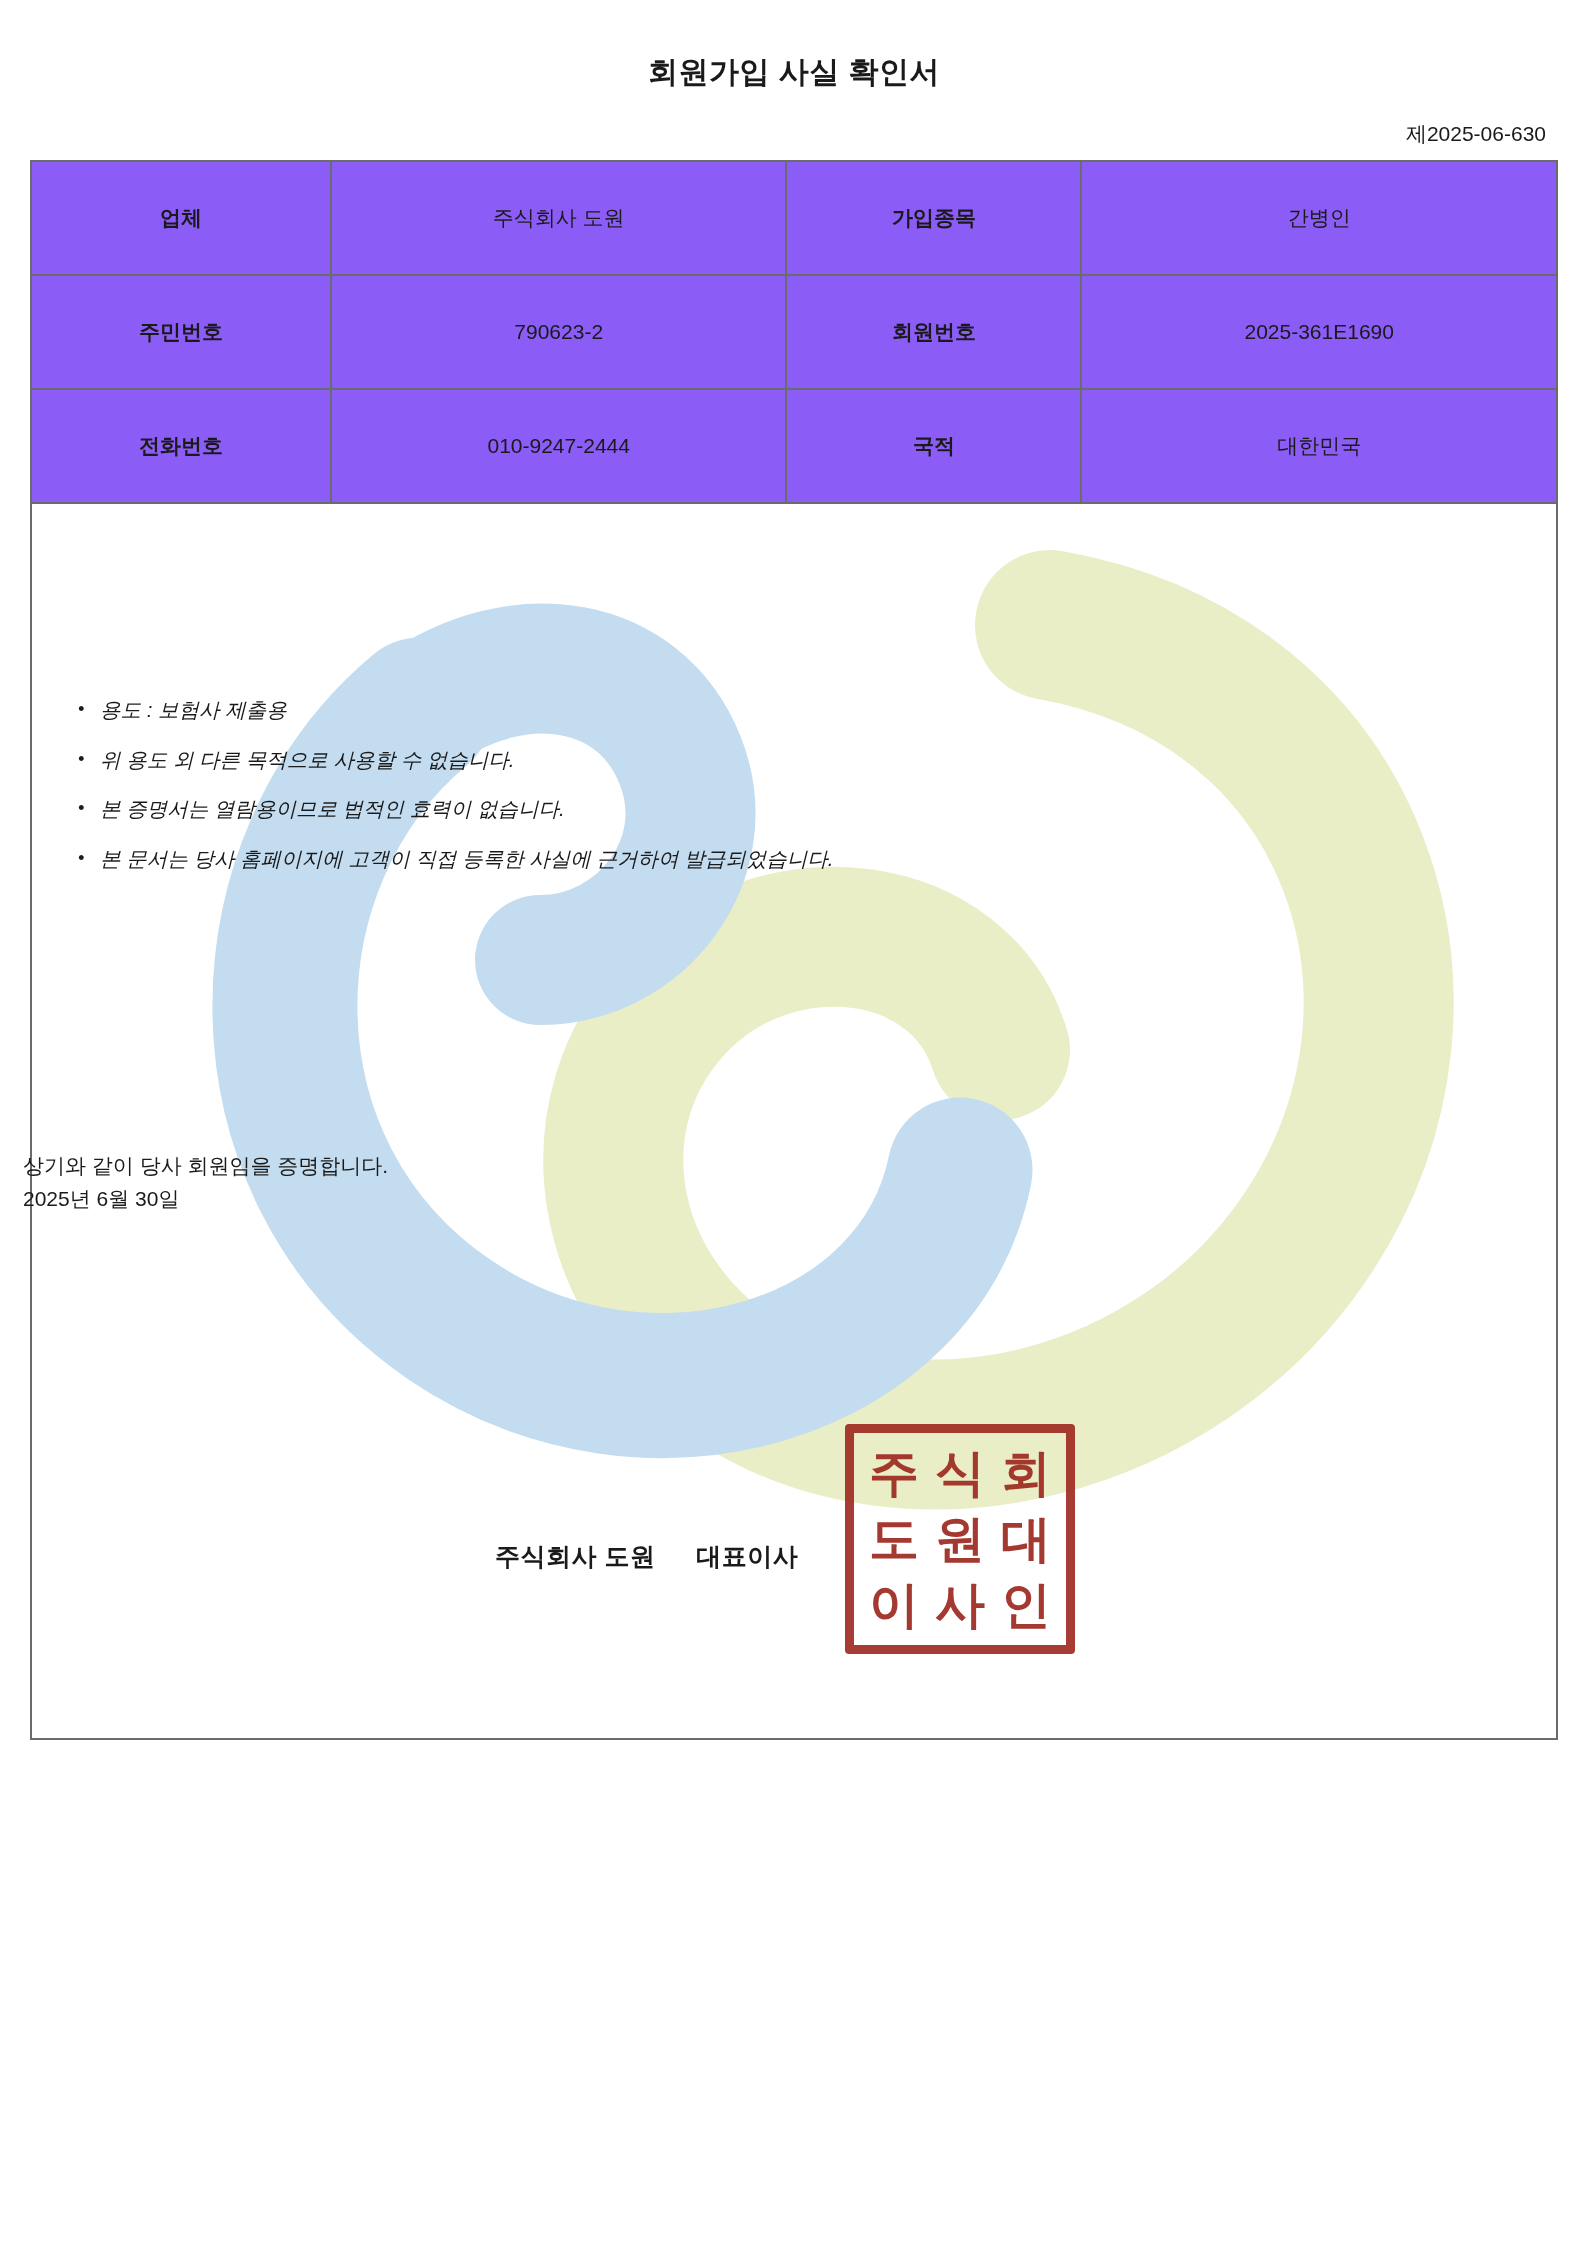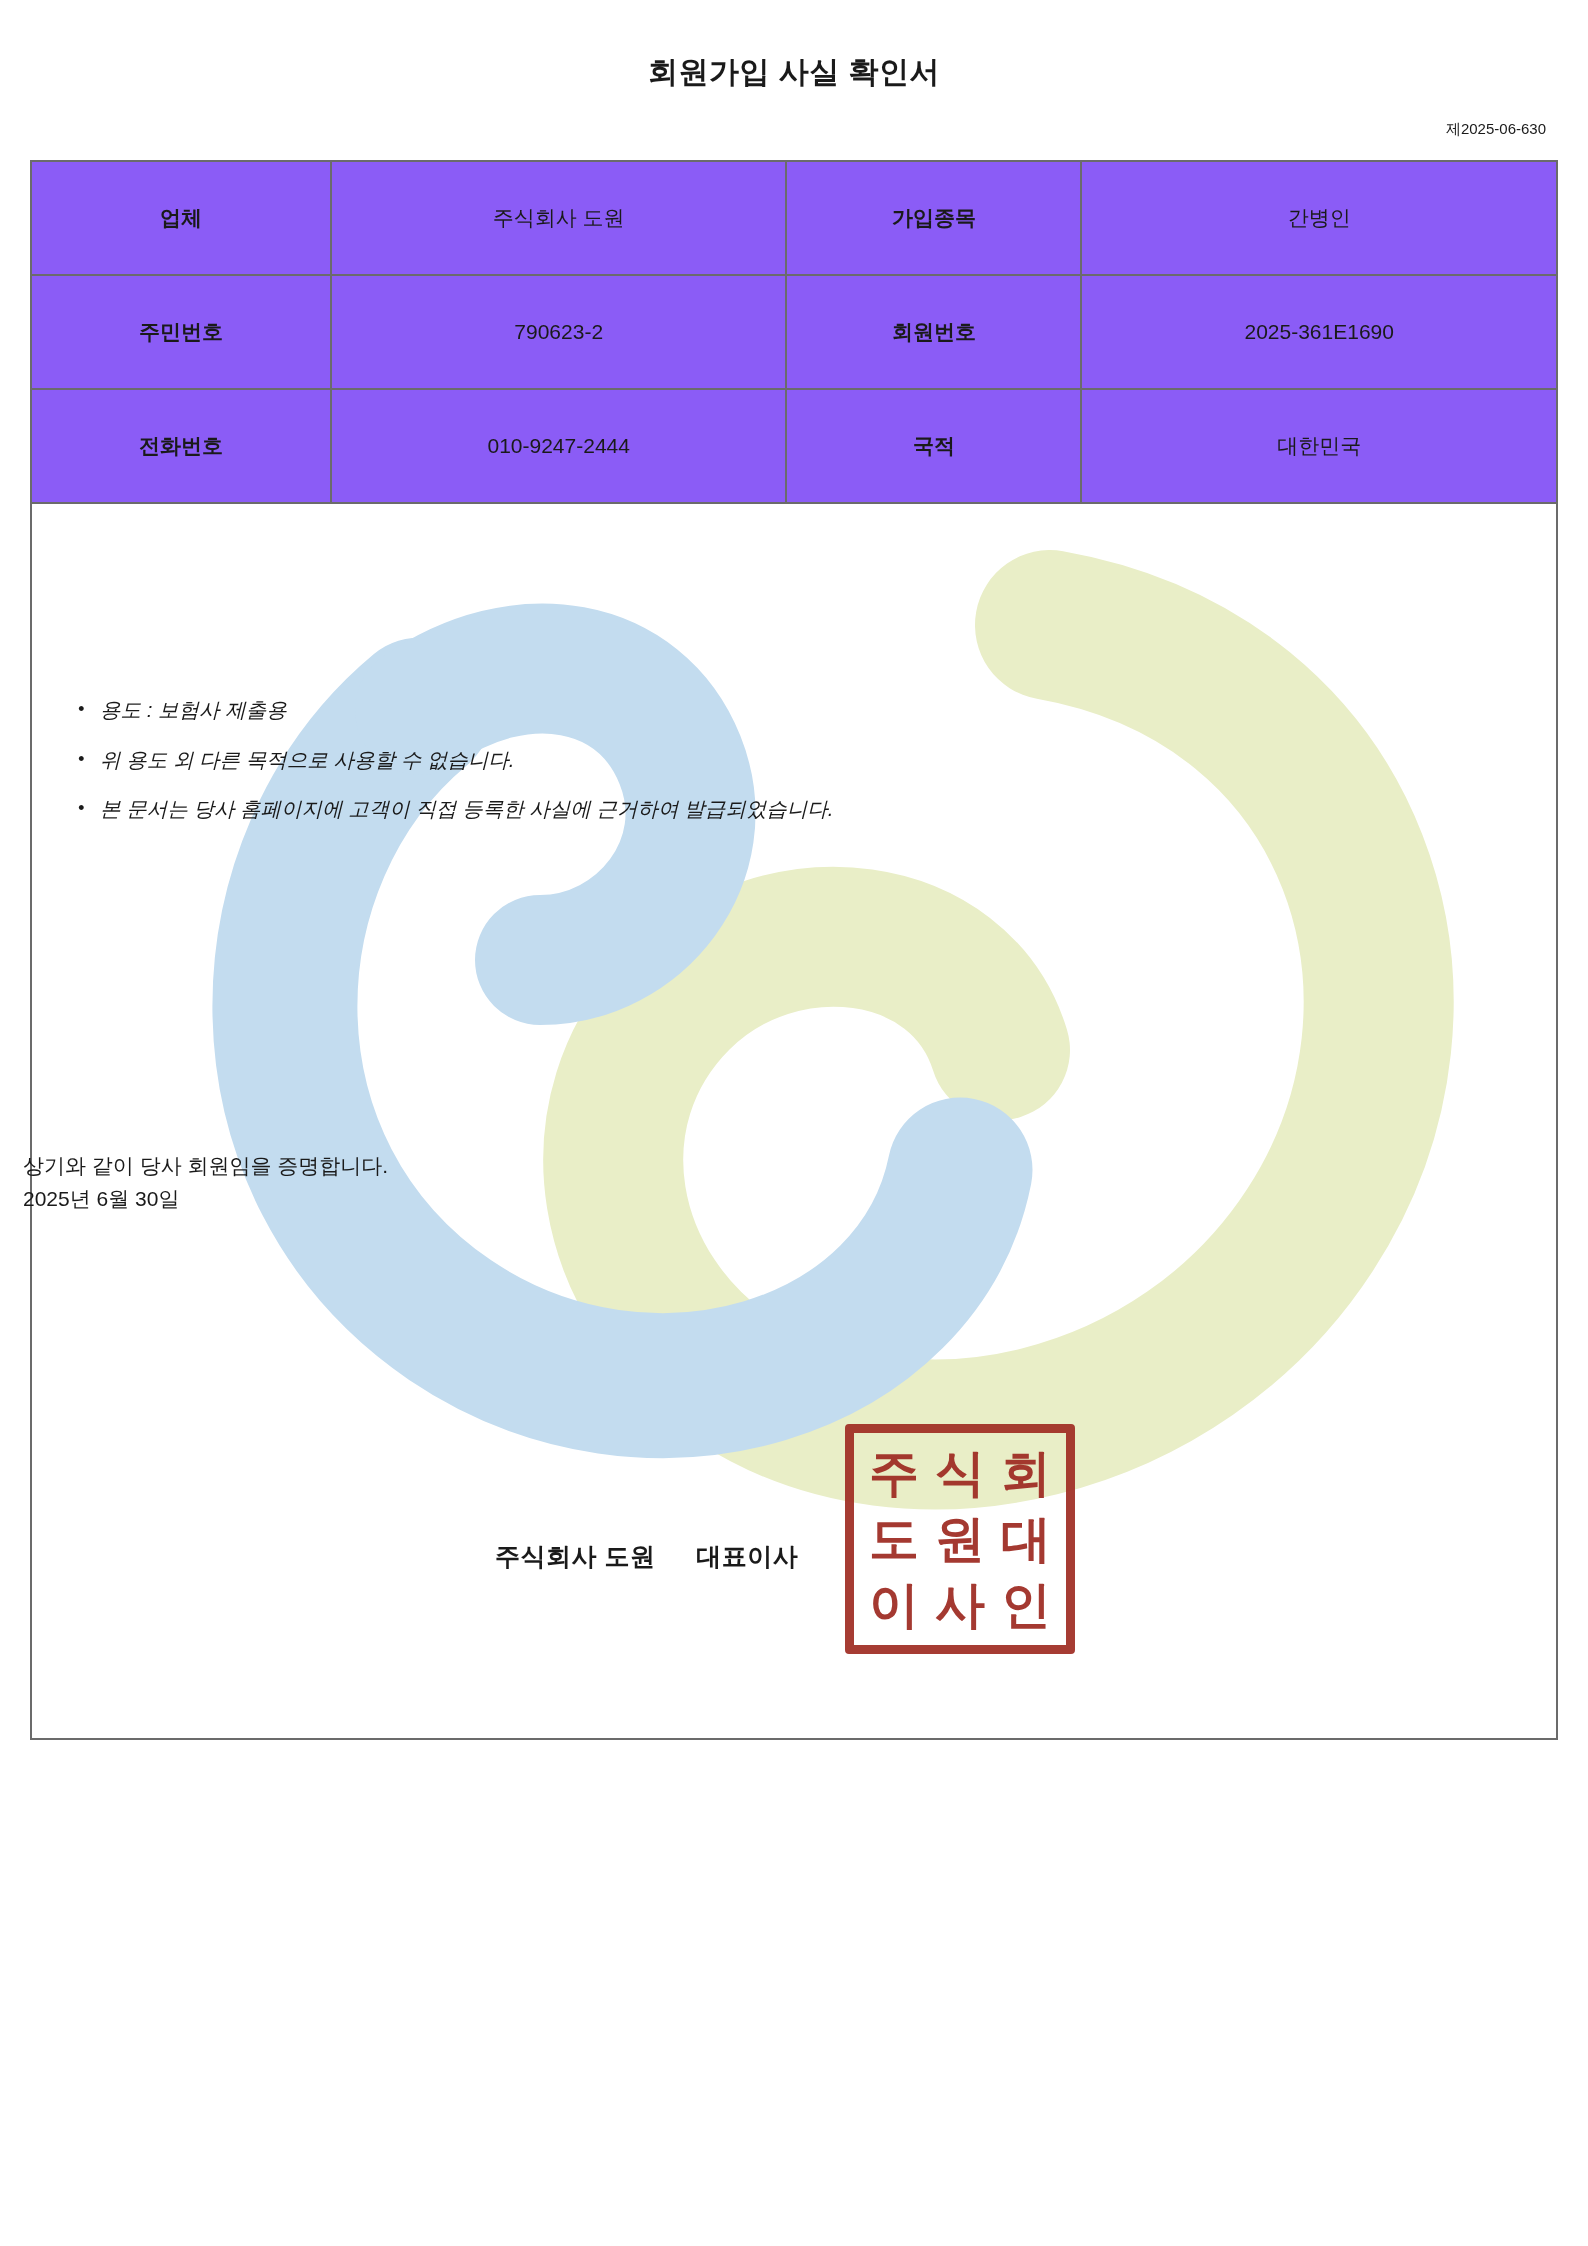--- a/index.html
+++ b/index.html
@@ -43,21 +43,21 @@
     text-align: center;
     font-size: 30px;
     font-weight: bold;
     letter-spacing: 0.5px;
     z-index: 3;
   }
   .doc-number {
     position: absolute;
     top: 120px;
     right: 42px;
-    font-size: 15px;
+    font-size: 21px;
     z-index: 3;
   }
 
   
   .frame {
     position: absolute;
     left: 30px;
     top: 160px;
     width: 1528px;
     height: 1580px;
@@ -230,20 +230,21 @@
         <td class="label2">국적</td>
         <td class="value2">대한민국</td>
       </tr>
     </tbody>
   </table>
 
   <div class="notes">
     <ul>
       <li>용도 : 보험사 제출용</li>
       <li>위 용도 외 다른 목적으로 사용할 수 없습니다.</li>
+      <li>본 증명서는 열람용이므로 법적인 효력이 없습니다.</li>
       <li>본 문서는 당사 홈페이지에 고객이 직접 등록한 사실에 근거하여 발급되었습니다.</li>
     </ul>
   </div>
 
   <div class="certify">
     <div>상기와 같이 당사 회원임을 증명합니다.</div>
     <div>2025년 6월 30일</div>
   </div>
 
   <div class="signature">

